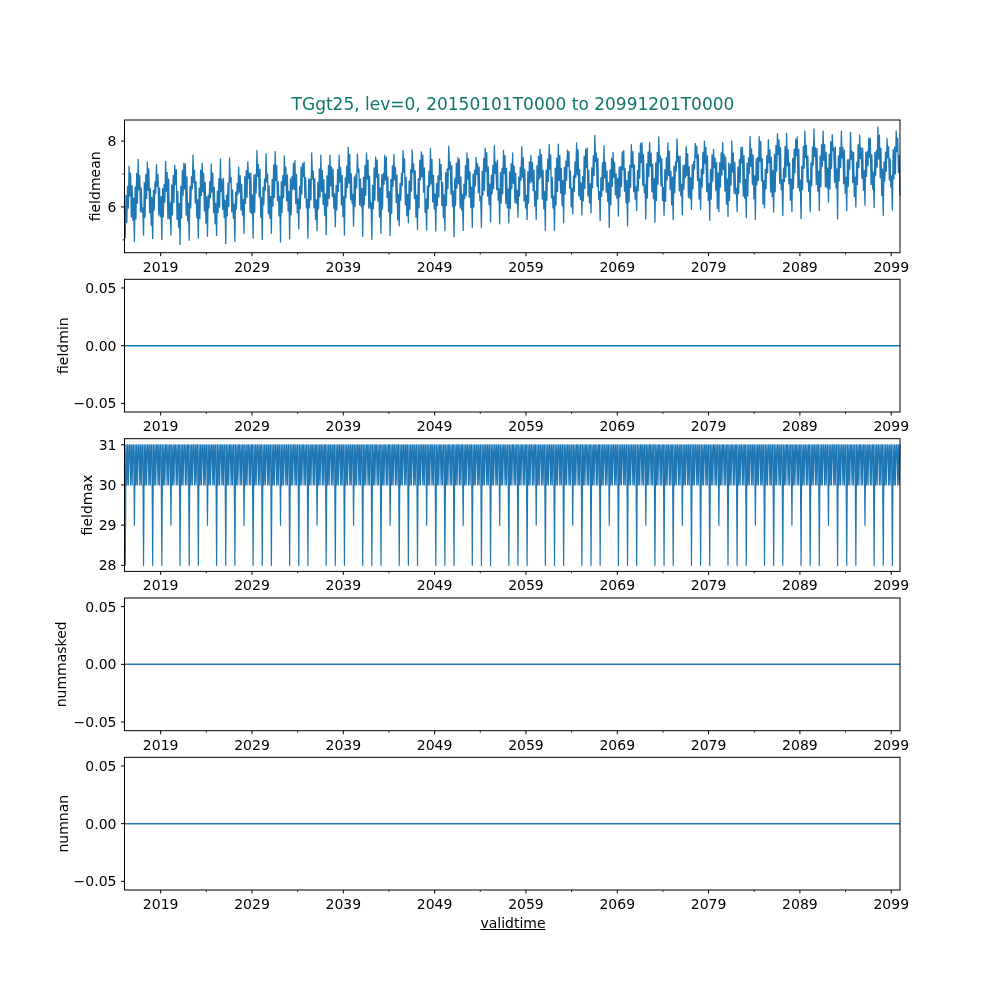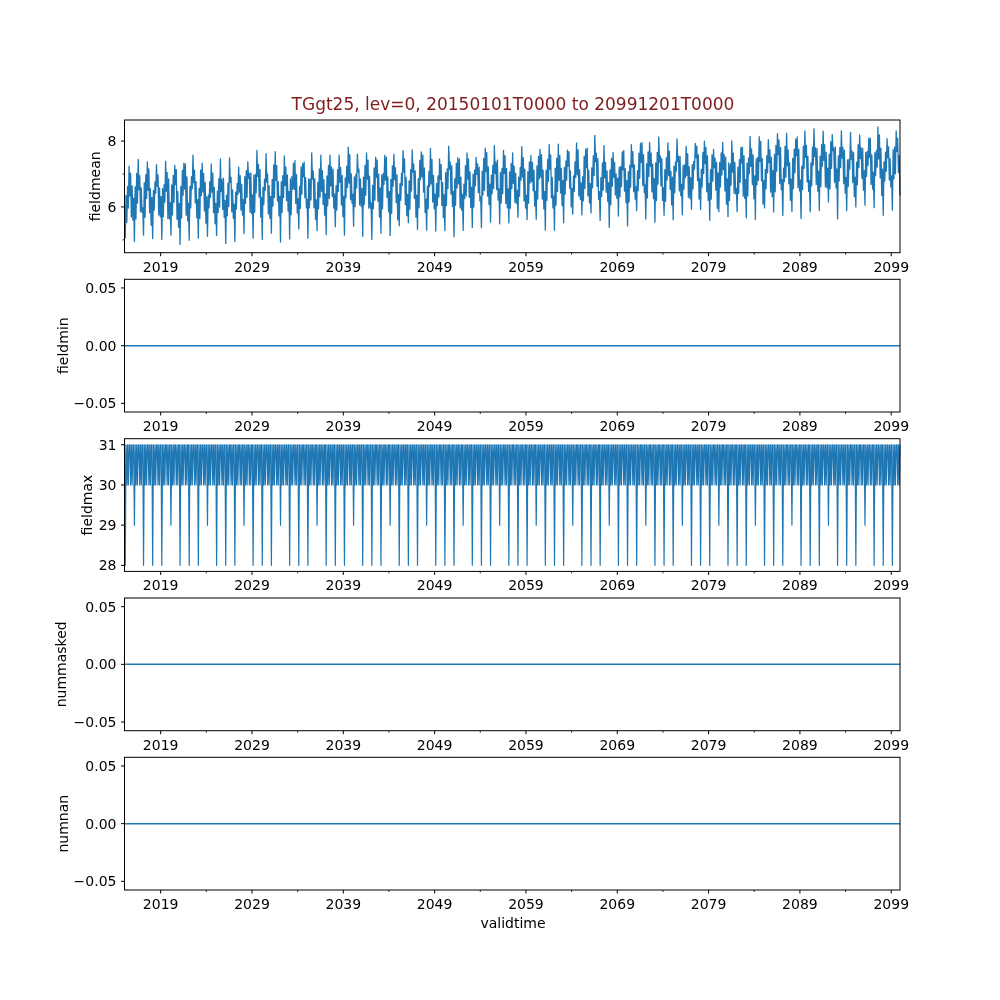--- a/index.html
+++ b/index.html
@@ -15,31 +15,32 @@
     background: #ffffff;
     overflow: hidden;
   }
   .fig-title {
     position: absolute;
     left: 125px;
     width: 776px;
     top: 94px;
     text-align: center;
     font-size: 17px;
-    color: #7f1d1d;
+    color: #0f766e;
     white-space: nowrap;
   }
   .fig-xlabel {
     position: absolute;
     left: 125px;
     width: 776px;
     top: 915px;
     text-align: center;
     font-size: 14px;
     color: #000000;
+    text-decoration: underline;
   }
   svg.chart { position: absolute; left: 0; top: 0; }
   text { font-family: "DejaVu Sans", "Liberation Sans", sans-serif; }
 </style>
 </head>
 <body>
 
 <div class="figure">
   <div class="fig-title">TGgt25, lev=0, 20150101T0000 to 20991201T0000</div>
 

